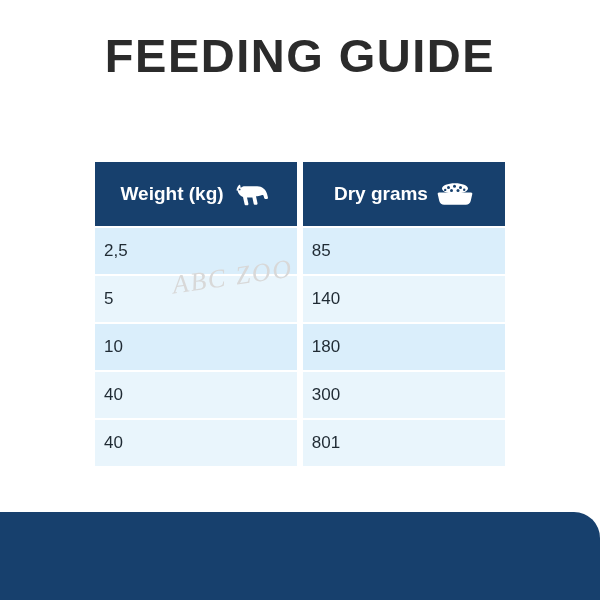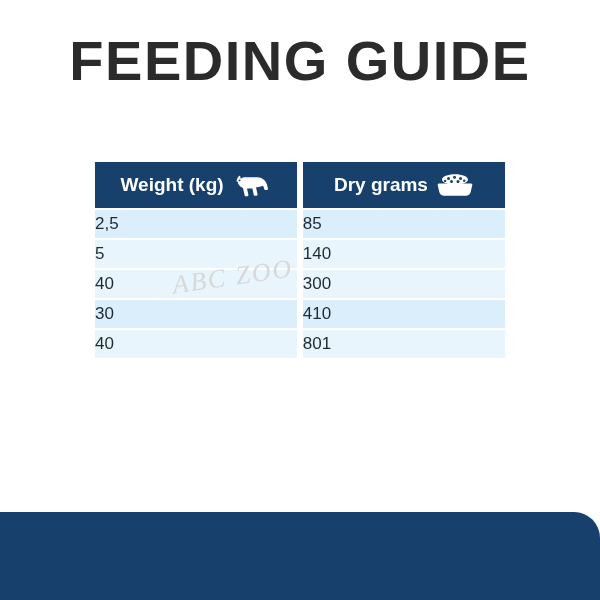--- a/index.html
+++ b/index.html
@@ -19,41 +19,41 @@
     height: 600px;
     background: #ffffff;
   }
   
   .title {
     position: absolute;
     top: 28px;
     left: 0;
     width: 600px;
     text-align: center;
-    font-size: 56px;
+    font-size: 47px;
     font-weight: bold;
     letter-spacing: 1.5px;
     color: #2b2b2b;
     font-family: "Liberation Sans", sans-serif;
   }
   
   .table-wrap {
     position: absolute;
     top: 160px;
     left: 95px;
     width: 410px;
   }
   .table {
     width: 100%;
     border-collapse: separate;
     border-spacing: 0 2px;
     table-layout: fixed;
   }
   .table th, .table td {
-    padding: 0;
+    padding: 9px;
   }
   .hdr-cell {
     background: #17406d;
     color: #ffffff;
     height: 46px;
     font-size: 19px;
     font-weight: bold;
     text-align: center;
     vertical-align: middle;
     position: relative;
@@ -166,28 +166,28 @@
           <td class="row-cell">2,5</td>
           <td class="cell-gap"></td>
           <td class="row-cell">85</td>
         </tr>
         <tr>
           <td class="row-cell alt">5</td>
           <td class="cell-gap"></td>
           <td class="row-cell alt">140</td>
         </tr>
         <tr>
+          <td class="row-cell">10</td>
+          <td class="cell-gap"></td>
+          <td class="row-cell">180</td>
+        </tr>
+        <tr>
           <td class="row-cell alt">40</td>
           <td class="cell-gap"></td>
           <td class="row-cell alt">300</td>
-        </tr>
-        <tr>
-          <td class="row-cell">30</td>
-          <td class="cell-gap"></td>
-          <td class="row-cell">410</td>
         </tr>
         <tr>
           <td class="row-cell alt">40</td>
           <td class="cell-gap"></td>
           <td class="row-cell alt">801</td>
         </tr>
       </tbody>
     </table>
   </div>
 

